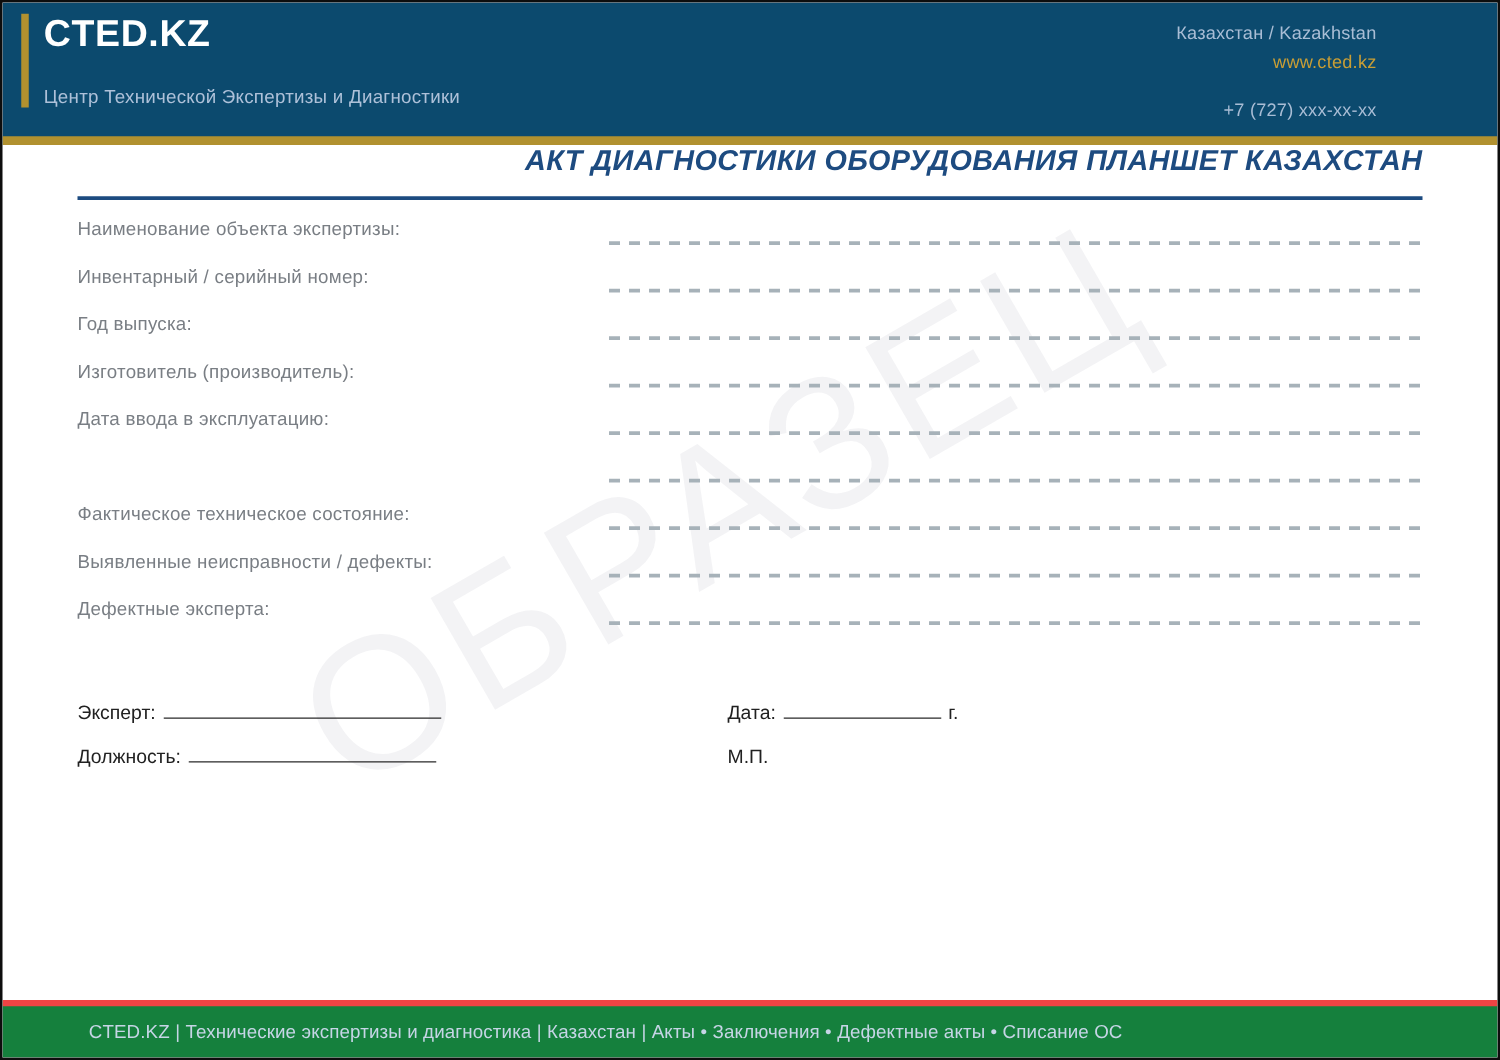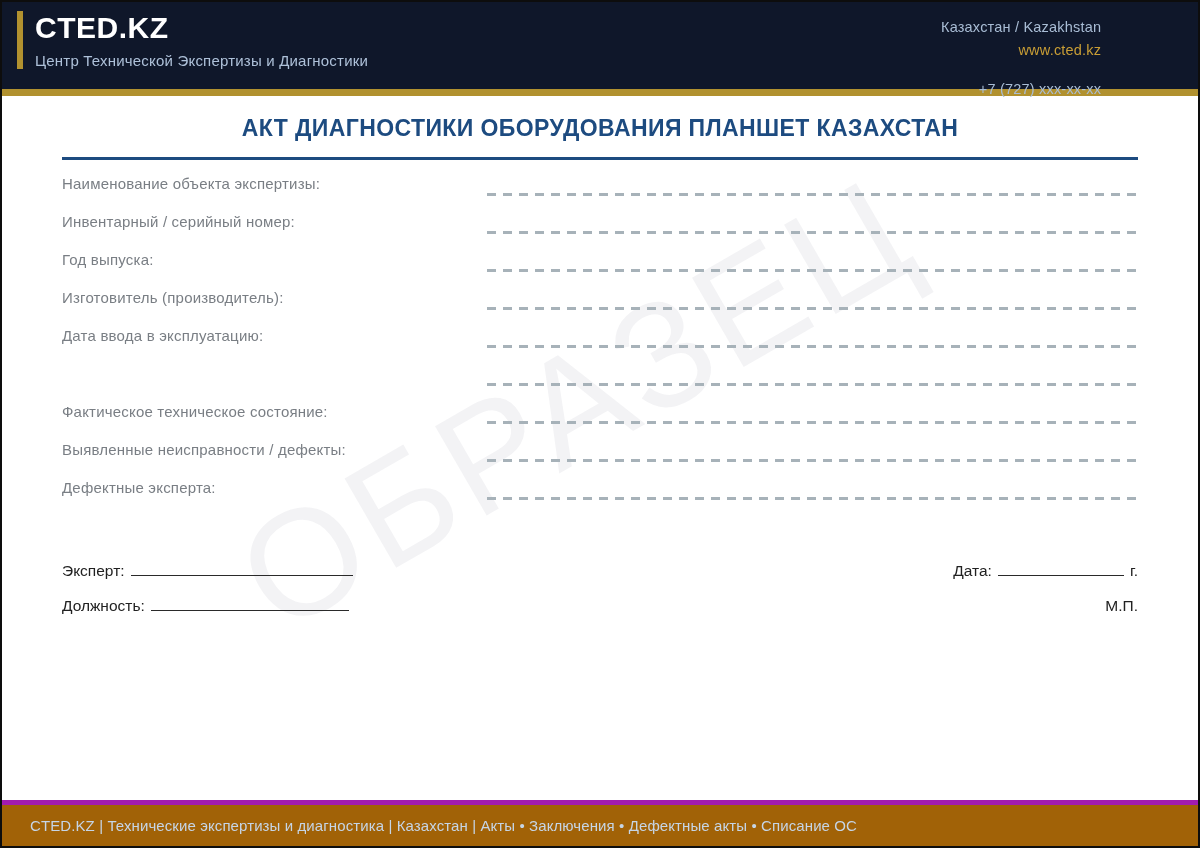--- a/index.html
+++ b/index.html
@@ -12,22 +12,22 @@
     height: 848px;
     background: #ffffff;
     border: 2px solid #0d0d0d;
     overflow: hidden;
   }
 
   
   .header {
     position: absolute;
     top: 0; left: 0; right: 0;
-    height: 94px;
-    background: #0f172a;
+    height: 114px;
+    background: #0c4a6e;
     border-bottom: 7px solid #b1912f;
   }
   .logo-block {
     position: absolute;
     left: 15px; top: 9px;
     display: flex;
     align-items: stretch;
   }
   .logo-bar {
     width: 6px;
@@ -37,45 +37,46 @@
   .logo-name {
     color: #ffffff;
     font-size: 30px;
     font-weight: bold;
     letter-spacing: 0.5px;
     line-height: 1.15;
   }
   .logo-subtitle {
     color: #aec1d9;
     font-size: 15px;
-    margin-top: 6px;
+    margin-top: 23px;
     letter-spacing: 0.2px;
   }
   .header-contacts {
     position: absolute;
     left: 939px; top: 14px;
     font-size: 14.5px;
     line-height: 22.5px;
     letter-spacing: 0.2px;
     text-align: right;
   }
   .contact-region { color: #a9bdd5; }
   .contact-link { color: #c99e35; text-decoration: none; display: block; }
   .contact-phone { color: #a9bdd5; margin-top: 17px; }
 
   
   .doc-title {
     position: absolute;
     top: 113px; left: 60px; right: 60px;
-    text-align: center;
+    text-align: right;
     color: #1d4b80;
     font-size: 23px;
     font-weight: 600;
     letter-spacing: 0.4px;
     white-space: nowrap;
+    font-style: italic;
   }
   .title-rule {
     position: absolute;
     top: 155px; left: 60px; right: 60px;
     height: 3px;
     background: #1d4b80;
   }
 
   
   .watermark {
@@ -115,40 +116,41 @@
   }
 
   
   .signature {
     position: absolute;
     top: 560px; left: 60px; right: 60px;
     z-index: 1;
     color: #212121;
     font-size: 15.5px;
   }
-  .sig-row { display: flex; margin-bottom: 17px; align-items: baseline; justify-content: space-between; }
+  .sig-row { display: flex; margin-bottom: 17px; align-items: baseline; }
   .sig-left { width: 520px; }
   .sig-underline {
     display: inline-block;
     border-bottom: 1.5px solid #2a2a2a;
     height: 13px;
     margin-left: 6px;
   }
   .w225 { width: 222px; }
   .w200 { width: 198px; }
   .w125 { width: 126px; }
   .sig-suffix { margin-left: 6px; }
 
   
   .footer {
     position: absolute;
     left: 0; right: 0; bottom: 0;
     height: 46px;
-    background: #a16207;
-    border-top: 5px solid #a21caf;
+    background: #15803d;
+    border-top: 5px solid #ef4444;
+    padding-left: 41px;
   }
   .footer-text {
     color: #c6d5e6;
     font-size: 15px;
     line-height: 41px;
     padding-left: 28px;
     letter-spacing: 0.1px;
     white-space: nowrap;
   }
 </style>

